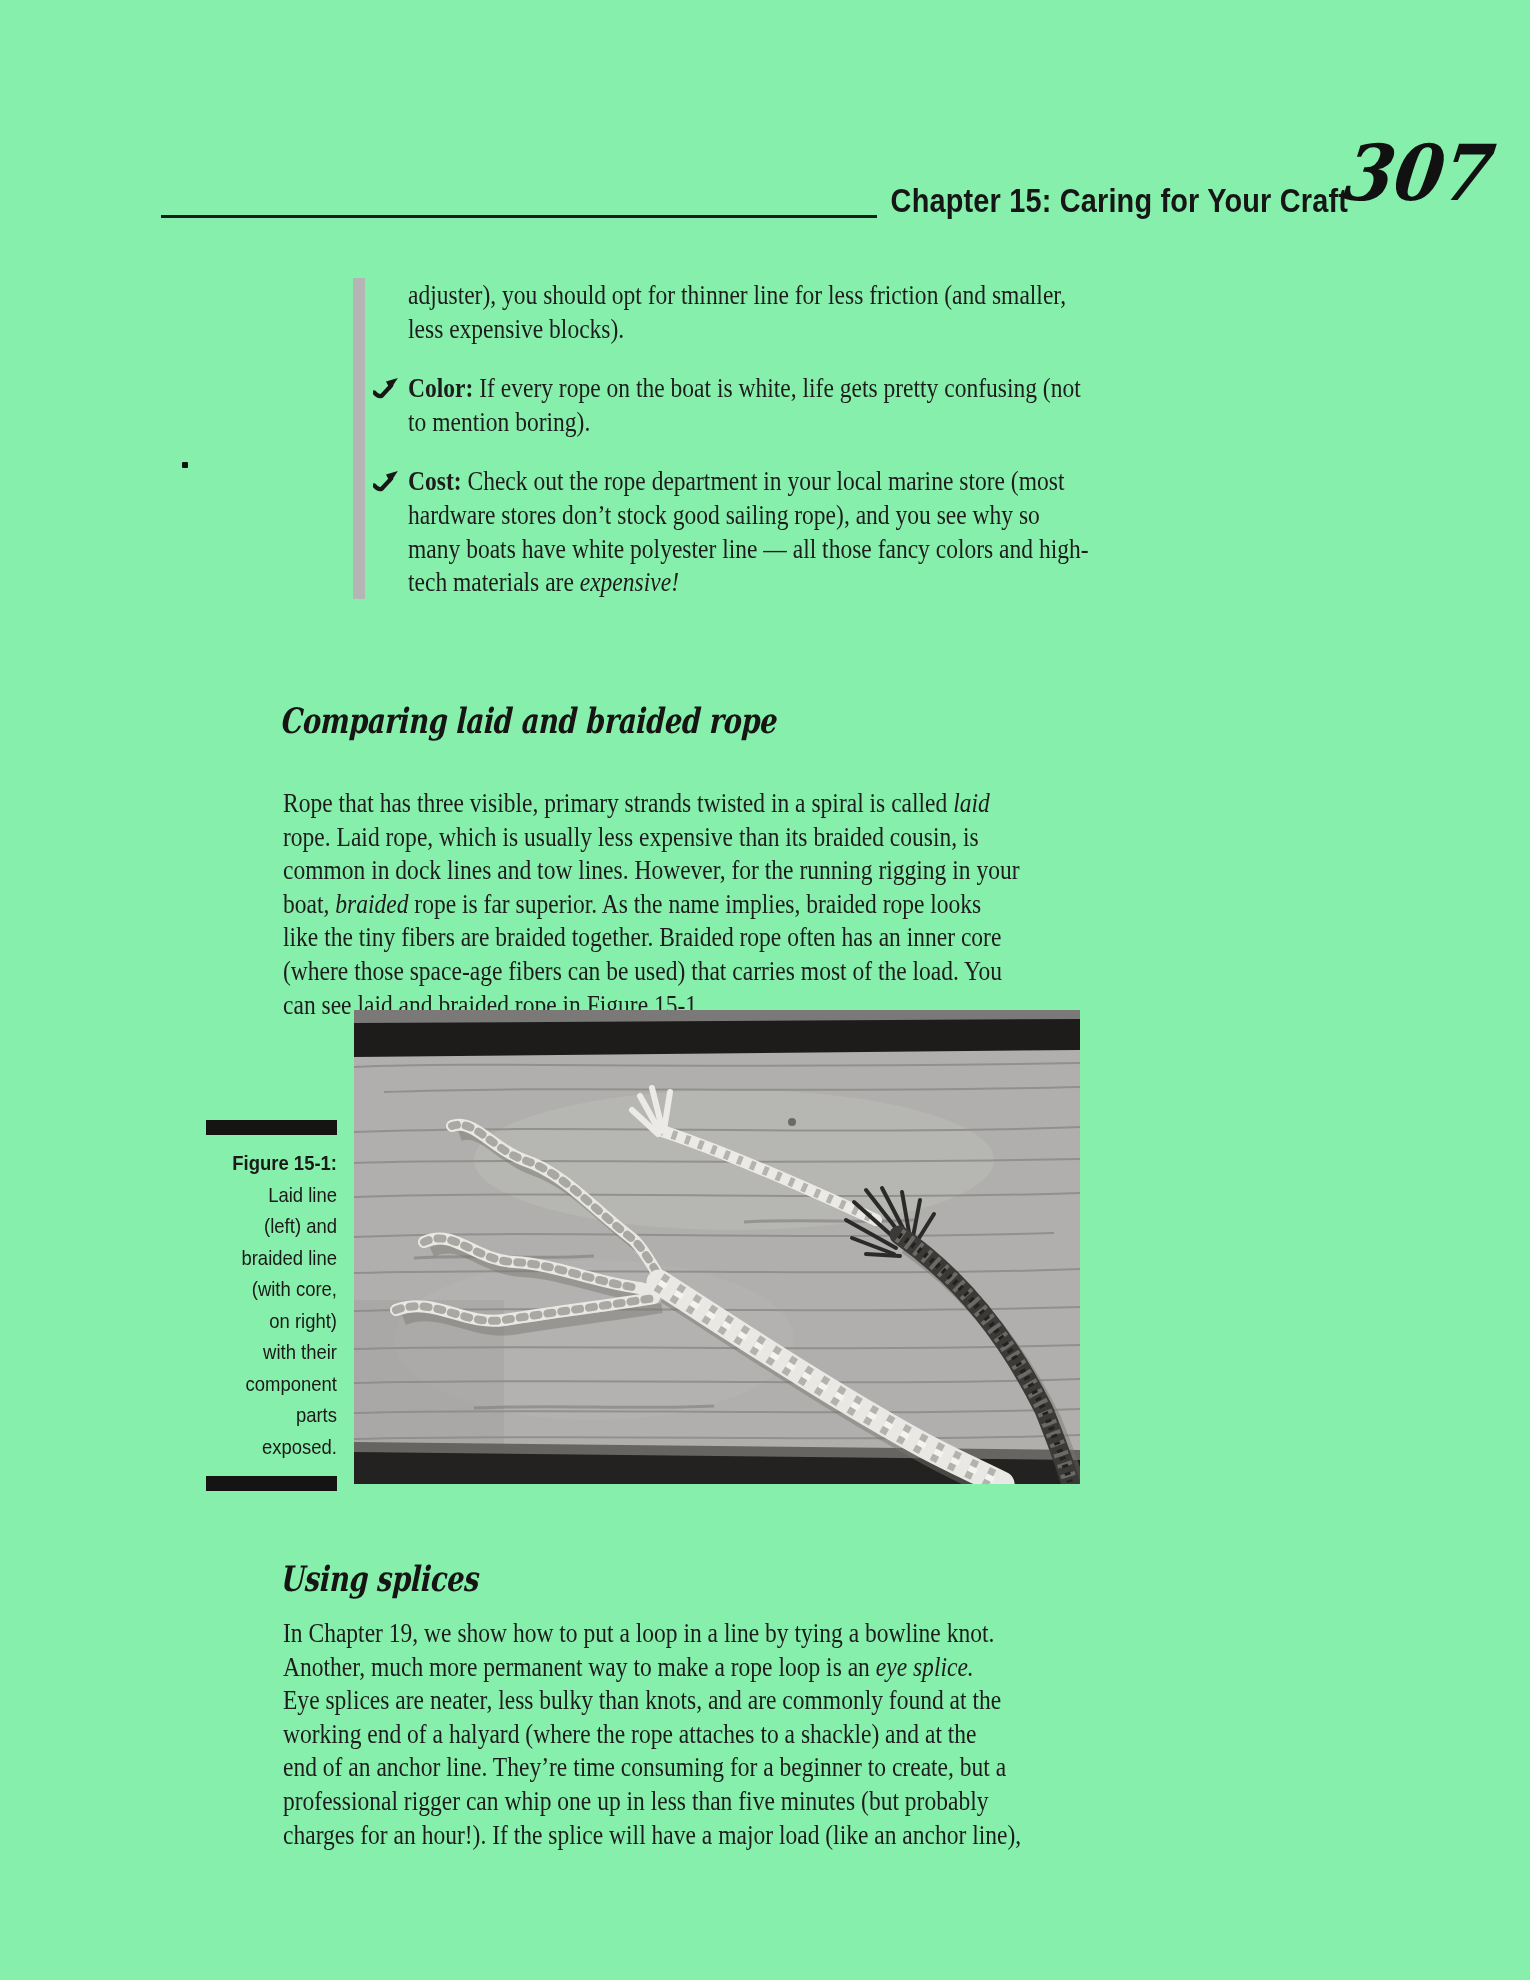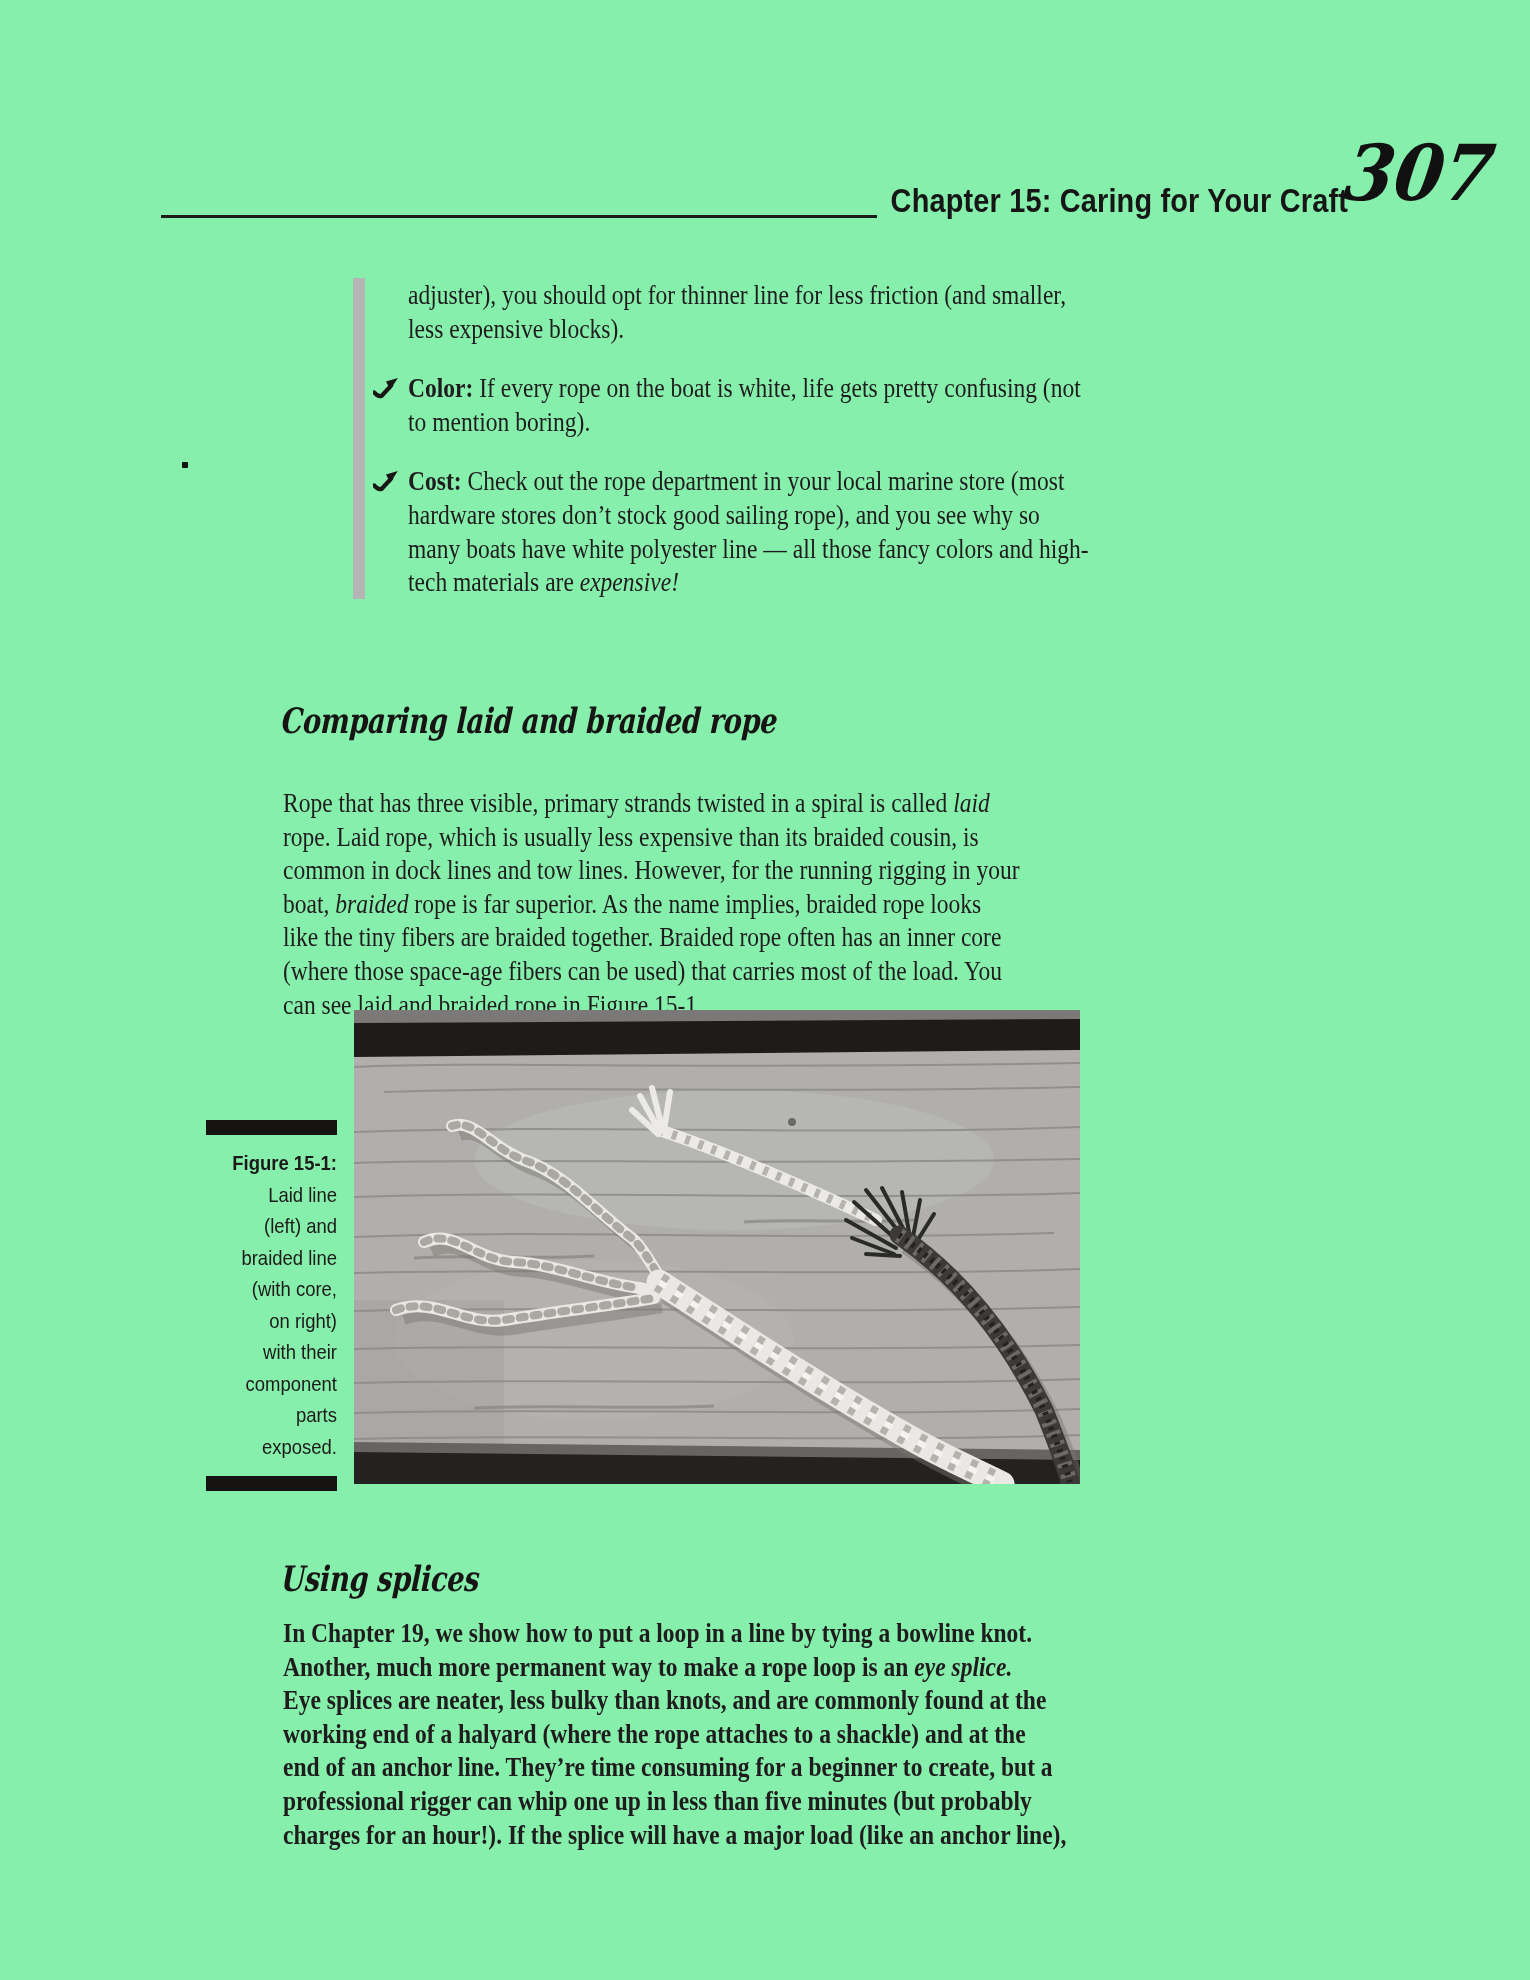--- a/index.html
+++ b/index.html
@@ -163,17 +163,17 @@
 
       <g fill="none">
         <path d="M305 272 C380 320 470 380 560 430 C590 447 620 460 648 474" stroke="#e9e8e4" stroke-width="25" stroke-linecap="round"></path>
         <path d="M305 272 C380 320 470 380 560 430 C590 447 620 460 648 474" stroke="#b3b2ac" stroke-width="20" stroke-dasharray="7 12"></path>
         <path d="M305 272 C380 320 470 380 560 430 C590 447 620 460 648 474" stroke="#f4f3f0" stroke-width="6" stroke-dasharray="9 10"></path>
       </g>
     </svg>
   </div>
 
   <div class="script-heading" style="top:1558px;">Using splices</div>
-  <div class="body-par" style="top:1616px;font-weight:bold;">
+  <div class="body-par" style="top:1616px;">
     <div class="rt"><span>In Chapter 19, we show how to put a loop in a line by tying a bowline knot.</span><br><span>Another, much more permanent way to make a rope loop is an </span><span class="i">eye splice.</span><br><span>Eye splices are neater, less bulky than knots, and are commonly found at the</span><br><span>working end of a halyard (where the rope attaches to a shackle) and at the</span><br><span>end of an anchor line. They’re time consuming for a beginner to create, but a</span><br><span>professional rigger can whip one up in less than five minutes (but probably</span><br><span>charges for an hour!). If the splice will have a major load (like an anchor line),</span></div>
   </div>
 
 </div>
 
 </body></html>

